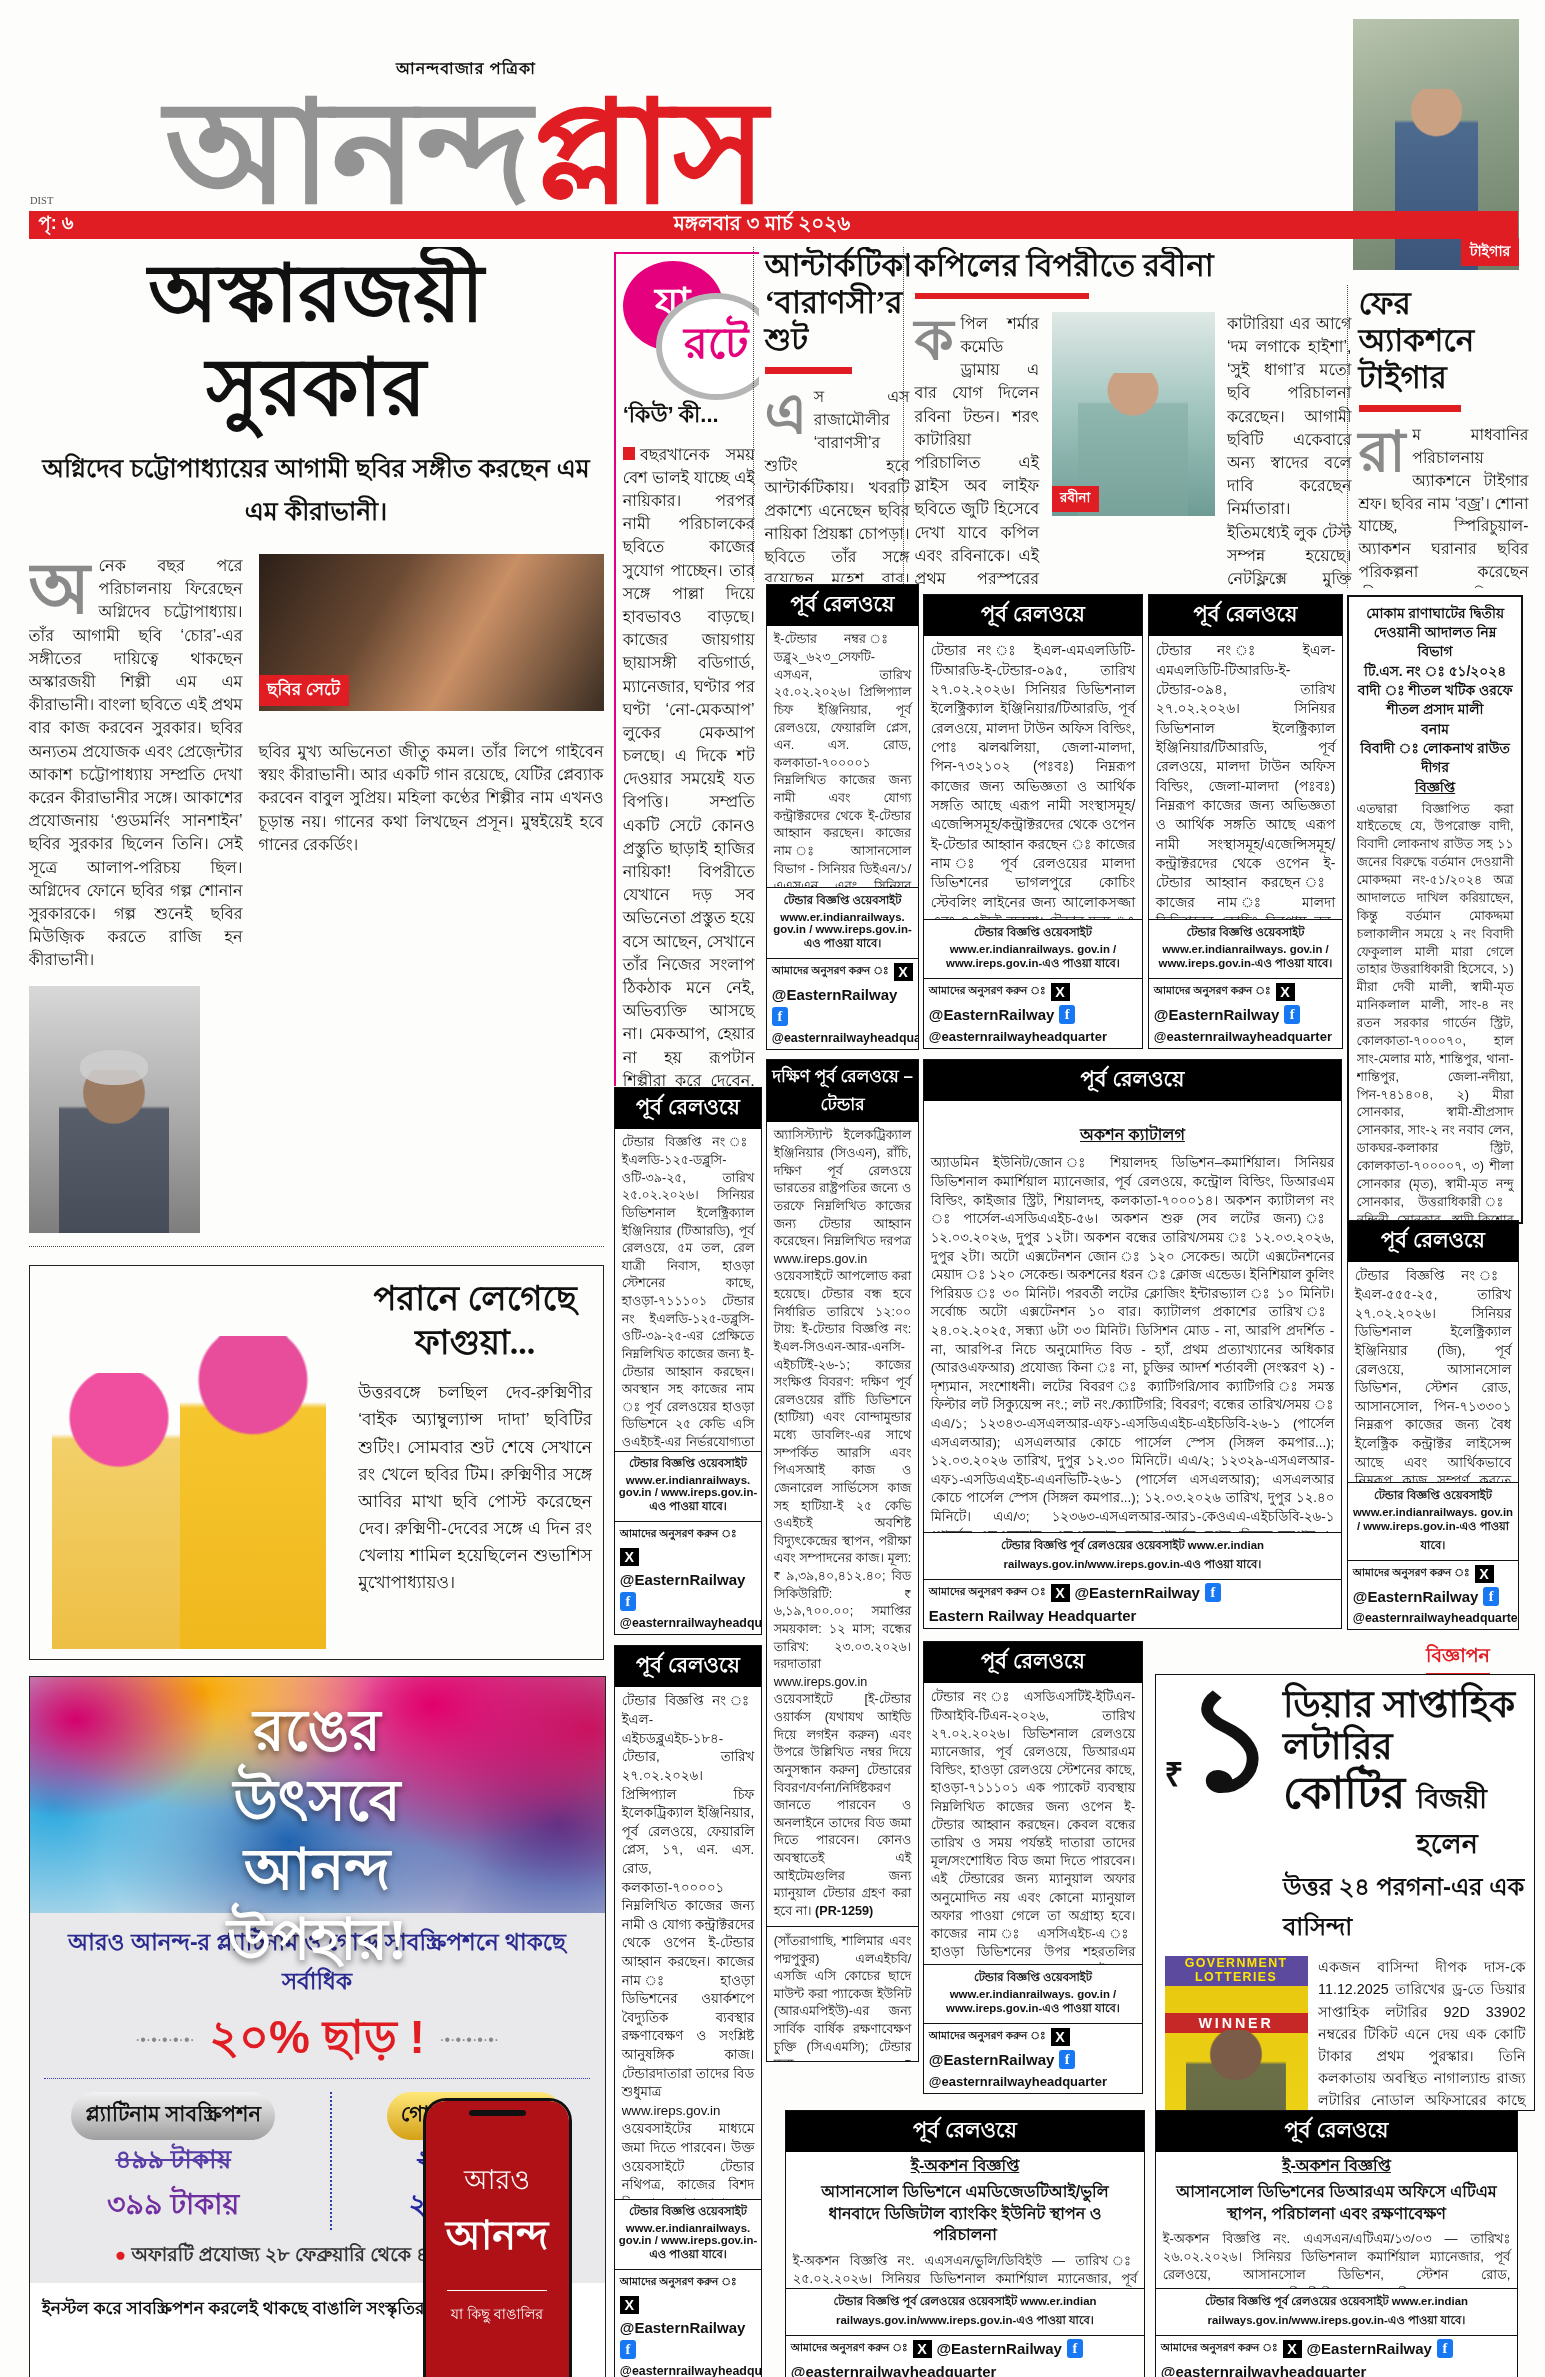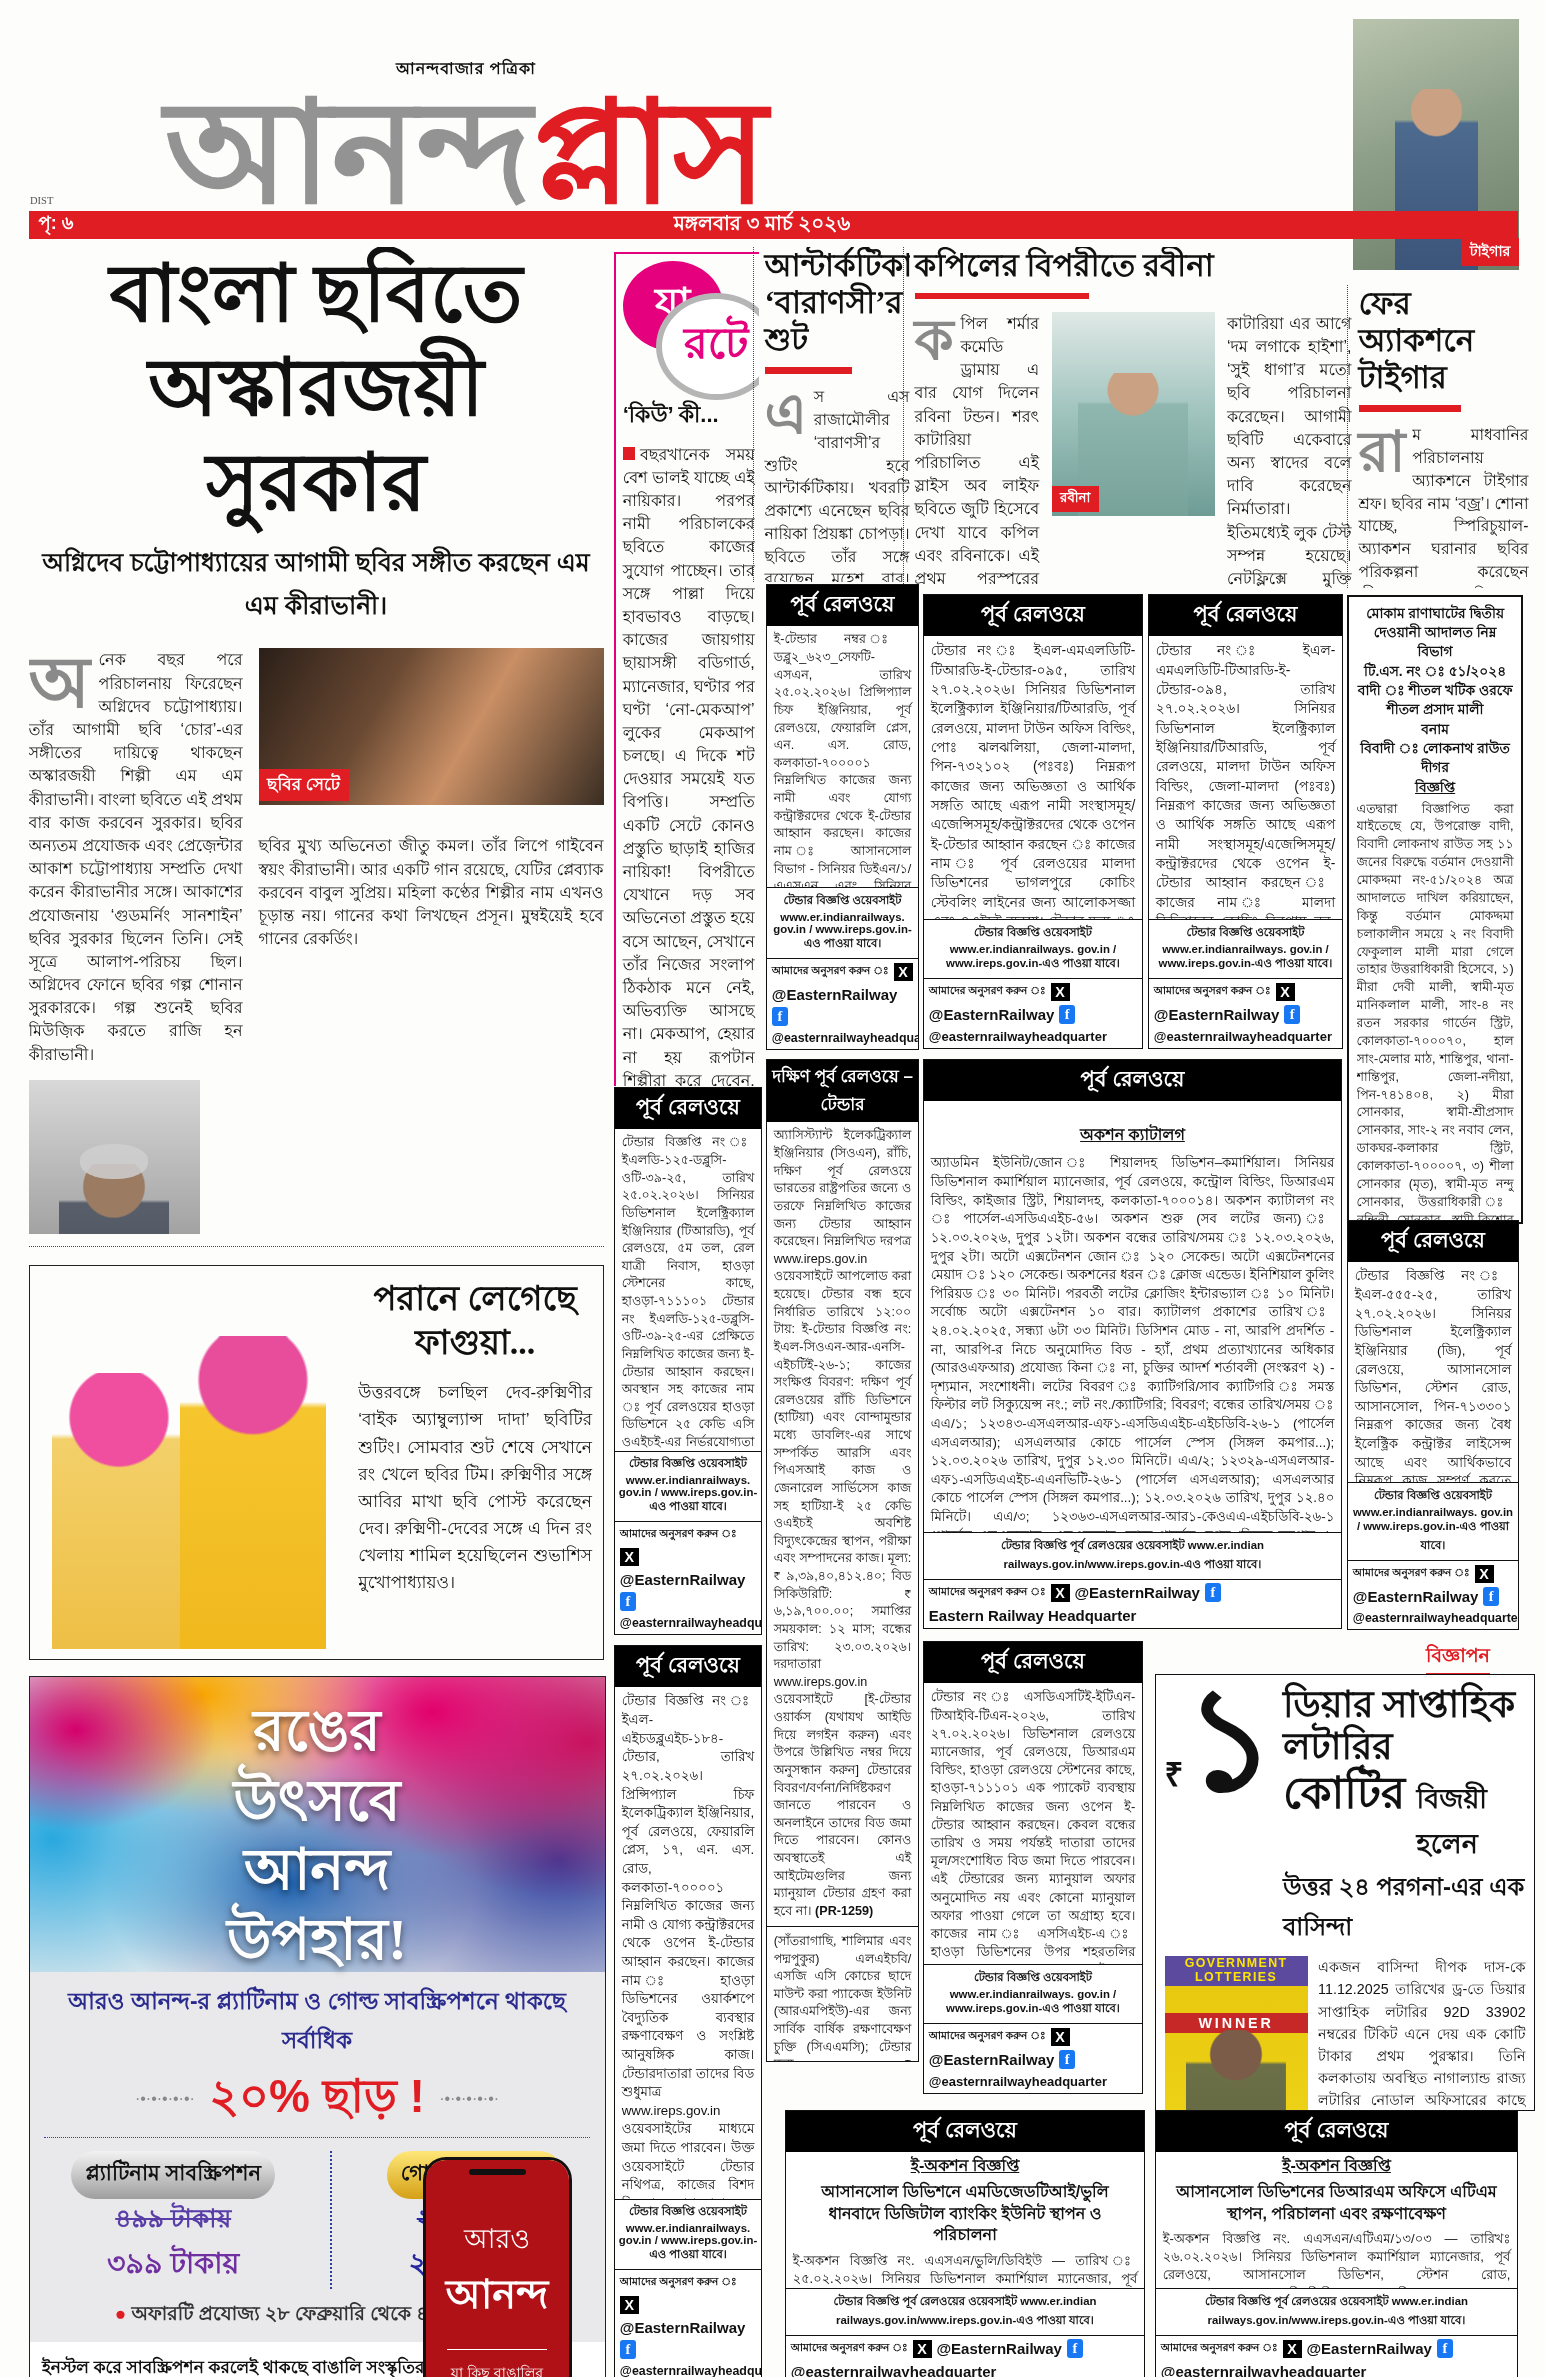--- a/index.html
+++ b/index.html
@@ -103,21 +103,20 @@
   </div>
 
   <div class="abs redbar" style="left:28.5px;top:211px;width:1489px;height:27.6px;">
     <span class="pg">পৃ: ৬</span>
     <span class="dt">মঙ্গলবার ৩ মার্চ ২০২৬</span>
     <span style="width:67px;"></span>
   </div>
 
   <div class="abs" style="left:28.5px;top:247px;width:575px;height:987px;overflow:hidden;">
     <div class="lead-h">
-      <div>বাংলা ছবিতে</div>
       <div>অস্কারজয়ী সুরকার</div>
     </div>
     <div class="lead-sh">অগ্নিদেব চট্টোপাধ্যায়ের আগামী ছবির সঙ্গীত করছেন এম এম কীরাভানী।</div>
     <div style="display:flex;gap:16px;margin-top:19px;">
       <div style="flex:0 0 214px;" class="btxt">
         <span class="drop">অ</span><span>নেক বছর পরে পরিচালনায় ফিরেছেন অগ্নিদেব চট্টোপাধ্যায়। তাঁর আগামী ছবি ‘চোর’-এর সঙ্গীতের দায়িত্বে থাকছেন অস্কারজয়ী শিল্পী এম এম কীরাভানী। বাংলা ছবিতে এই প্রথম বার কাজ করবেন সুরকার। ছবির অন্যতম প্রযোজক এবং প্রেজ়েন্টার আকাশ চট্টোপাধ্যায় সম্প্রতি দেখা করেন কীরাভানীর সঙ্গে। আকাশের প্রযোজনায় ‘গুডমর্নিং সানশাইন’ ছবির সুরকার ছিলেন তিনি। সেই সূত্রে আলাপ-পরিচয় ছিল। অগ্নিদেব ফোনে ছবির গল্প শোনান সুরকারকে। গল্প শুনেই ছবির মিউজ়িক করতে রাজি হন কীরাভানী।</span>
       </div>
       <div style="flex:1 1 auto;">
         <div class="ph" style="width:100%;height:157px;background:linear-gradient(120deg,#2b1f18 0%,#6b4a33 35%,#c98f65 60%,#3a2d22 100%);">
           <div class="cap" style="left:0;bottom:4.8px;">ছবির সেটে</div>
@@ -365,21 +364,21 @@
     <div style="flex:1 1 auto;">
       <div class="pg-h">
         <div>পরানে লেগেছে</div>
         <div>ফাগুয়া...</div>
       </div>
       <div class="btxt" style="margin-top:14.3px;font-size:17px;line-height:1.6;">উত্তরবঙ্গে চলছিল দেব-রুক্মিণীর ‘বাইক অ্যাম্বুল্যান্স দাদা’ ছবিটির শুটিং। সোমবার শুট শেষে সেখানে রং খেলে ছবির টিম। রুক্মিণীর সঙ্গে আবির মাখা ছবি পোস্ট করেছেন দেব। রুক্মিণী-দেবের সঙ্গে এ দিন রং খেলায় শামিল হয়েছিলেন শুভাশিস মুখোপাধ্যায়ও।</div>
     </div>
   </div>
 
   <div class="abs adwrap" style="left:28.5px;top:1676px;width:575px;height:708px;">
-    <div class="adsky" style="height:295px;">
+    <div class="adsky" style="height:236px;">
       <div class="abs" style="left:50%;top:19px;transform:translateX(-50%);">
         <div class="ad-h">রঙের</div>
         <div class="ad-h">উৎসবে</div>
         <div class="ad-h">আনন্দ</div>
         <div class="ad-h">উপহার!</div>
       </div>
     </div>
     <div style="background:#e9e9ec;padding:11.4px 14.3px 4.8px 14.3px;">
       <div class="ad-l1">আরও আনন্দ-র প্ল্যাটিনাম ও গোল্ড সাবস্ক্রিপশনে থাকছে সর্বাধিক</div>
       <div style="display:flex;align-items:center;justify-content:center;gap:14.3px;">

